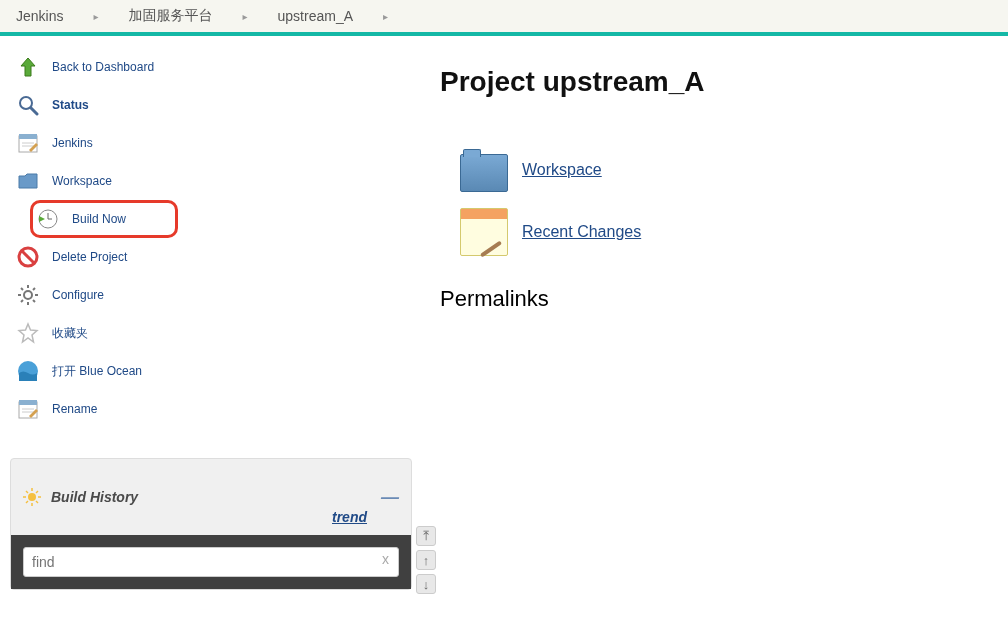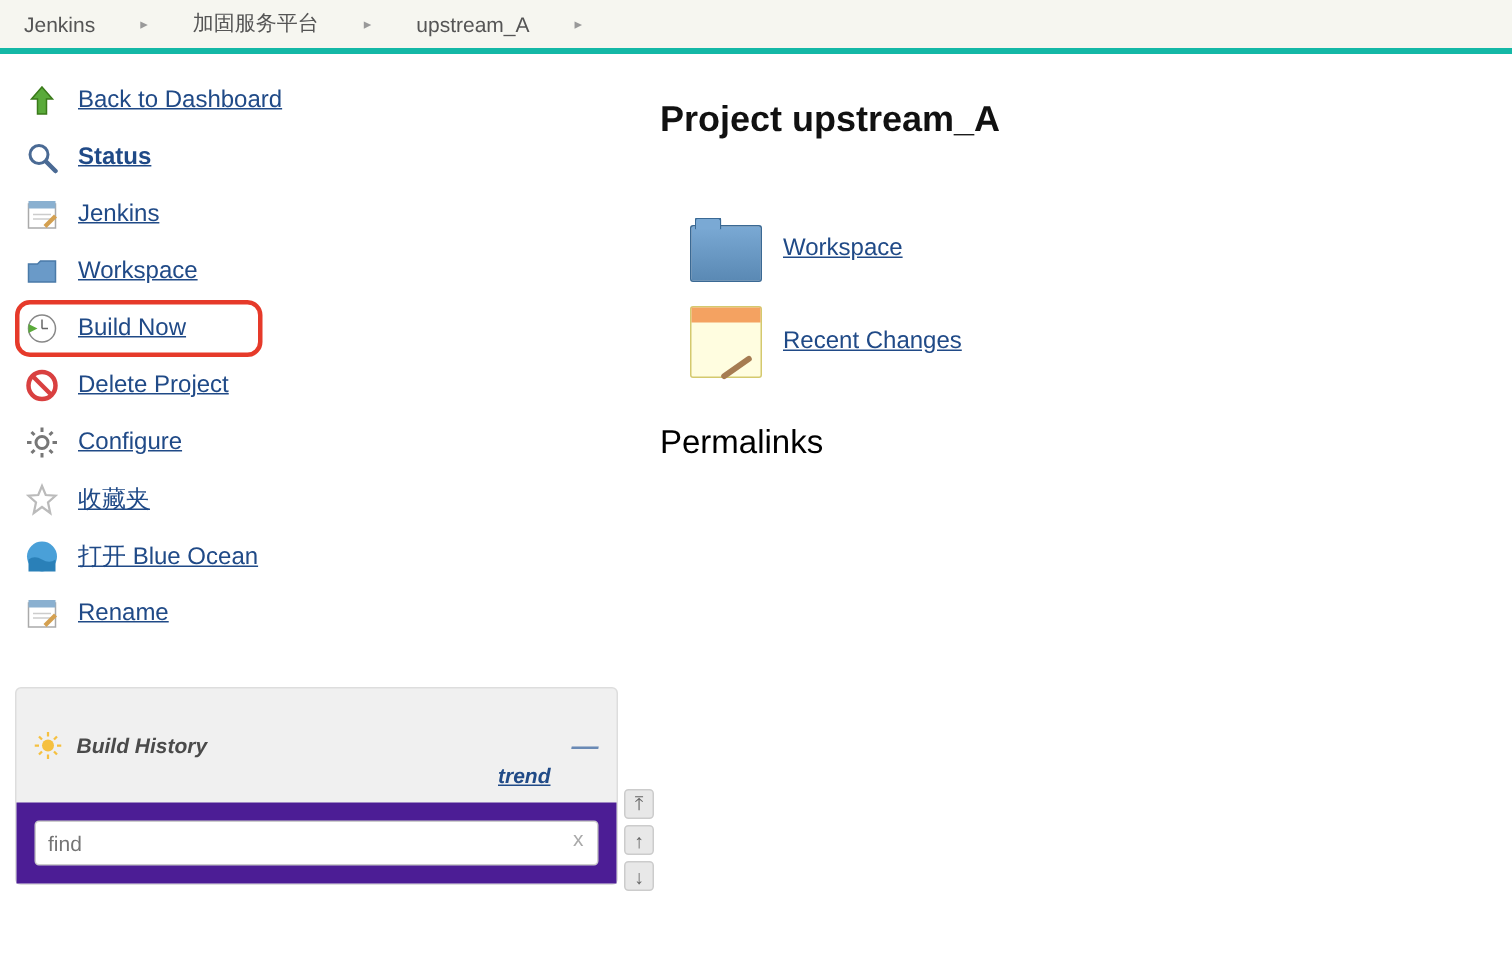--- a/index.html
+++ b/index.html
@@ -23,48 +23,49 @@
       display: flex;
       align-items: center;
       padding: 7px 6px;
       gap: 12px;
       cursor: pointer;
     }
     .side-item.highlighted {
       border: 3px solid #e63a2a;
       border-radius: 10px;
       padding: 4px 3px;
-      width: 165px;
+      width: 148px;
+      margin-left: 20px;
     }
     .side-icon {
       width: 24px; height: 24px;
       display: inline-flex; align-items: center; justify-content: center;
       flex-shrink: 0;
     }
-    .side-label { color: #204a87; font-size: 16px; text-decoration: underline; }
+    .side-label { color: #204a87; font-size: 12px; }
     .side-label.active { font-weight: bold; }
     
     .build-history-box {
       margin-top: 30px;
       width: 402px;
       border: 1px solid #ddd;
       border-radius: 4px;
       background: #f0f0f0;
     }
     .bh-header {
       display: flex;
       align-items: center;
       padding: 10px 12px;
       gap: 10px;
       font-style: italic;
     }
     .bh-title { font-weight: bold; color: #4a4a4a; flex: 1; }
     .bh-trend { color: #204a87; text-decoration: underline; font-weight: bold; margin-right: 4px; margin-top: 40px; }
     .bh-minus { color: #6a8ab5; font-size: 18px; font-weight: bold; }
-    .bh-find-wrap { padding: 12px; background: #4c1d95; }
+    .bh-find-wrap { padding: 12px; background: #404040; }
     .bh-find {
       width: 100%; padding: 6px 28px 6px 8px;
       border: 1px solid #ccc; border-radius: 3px;
       font-size: 14px; color: #999;
       background: #fff;
     }
     .bh-find-x {
       position: relative;
       float: right;
       margin-top: -26px;
@@ -112,21 +113,21 @@
     .bh-arrow {
       width: 20px; height: 20px;
       background: #e8e8e8;
       border: 1px solid #ccc; border-radius: 3px;
       display: inline-flex; align-items: center; justify-content: center;
       color: #666; font-size: 13px;
       cursor: pointer;
     }
     
     .main { flex: 1; padding: 30px 20px; }
-    .main-title { font-size: 24px; font-weight: bold; color: #111; margin-bottom: 50px; }
+    .main-title { font-size: 28px; font-weight: bold; color: #111; margin-bottom: 50px; }
     
     .main-link-row {
       display: flex; align-items: center; gap: 14px;
       margin-bottom: 16px;
       padding-left: 20px;
     }
     .main-link-icon { width: 48px; height: 48px; }
     .main-link-text { color: #204a87; text-decoration: underline; font-size: 16px; }
     
     .permalinks { font-size: 22px; font-weight: normal; margin-top: 30px; }

